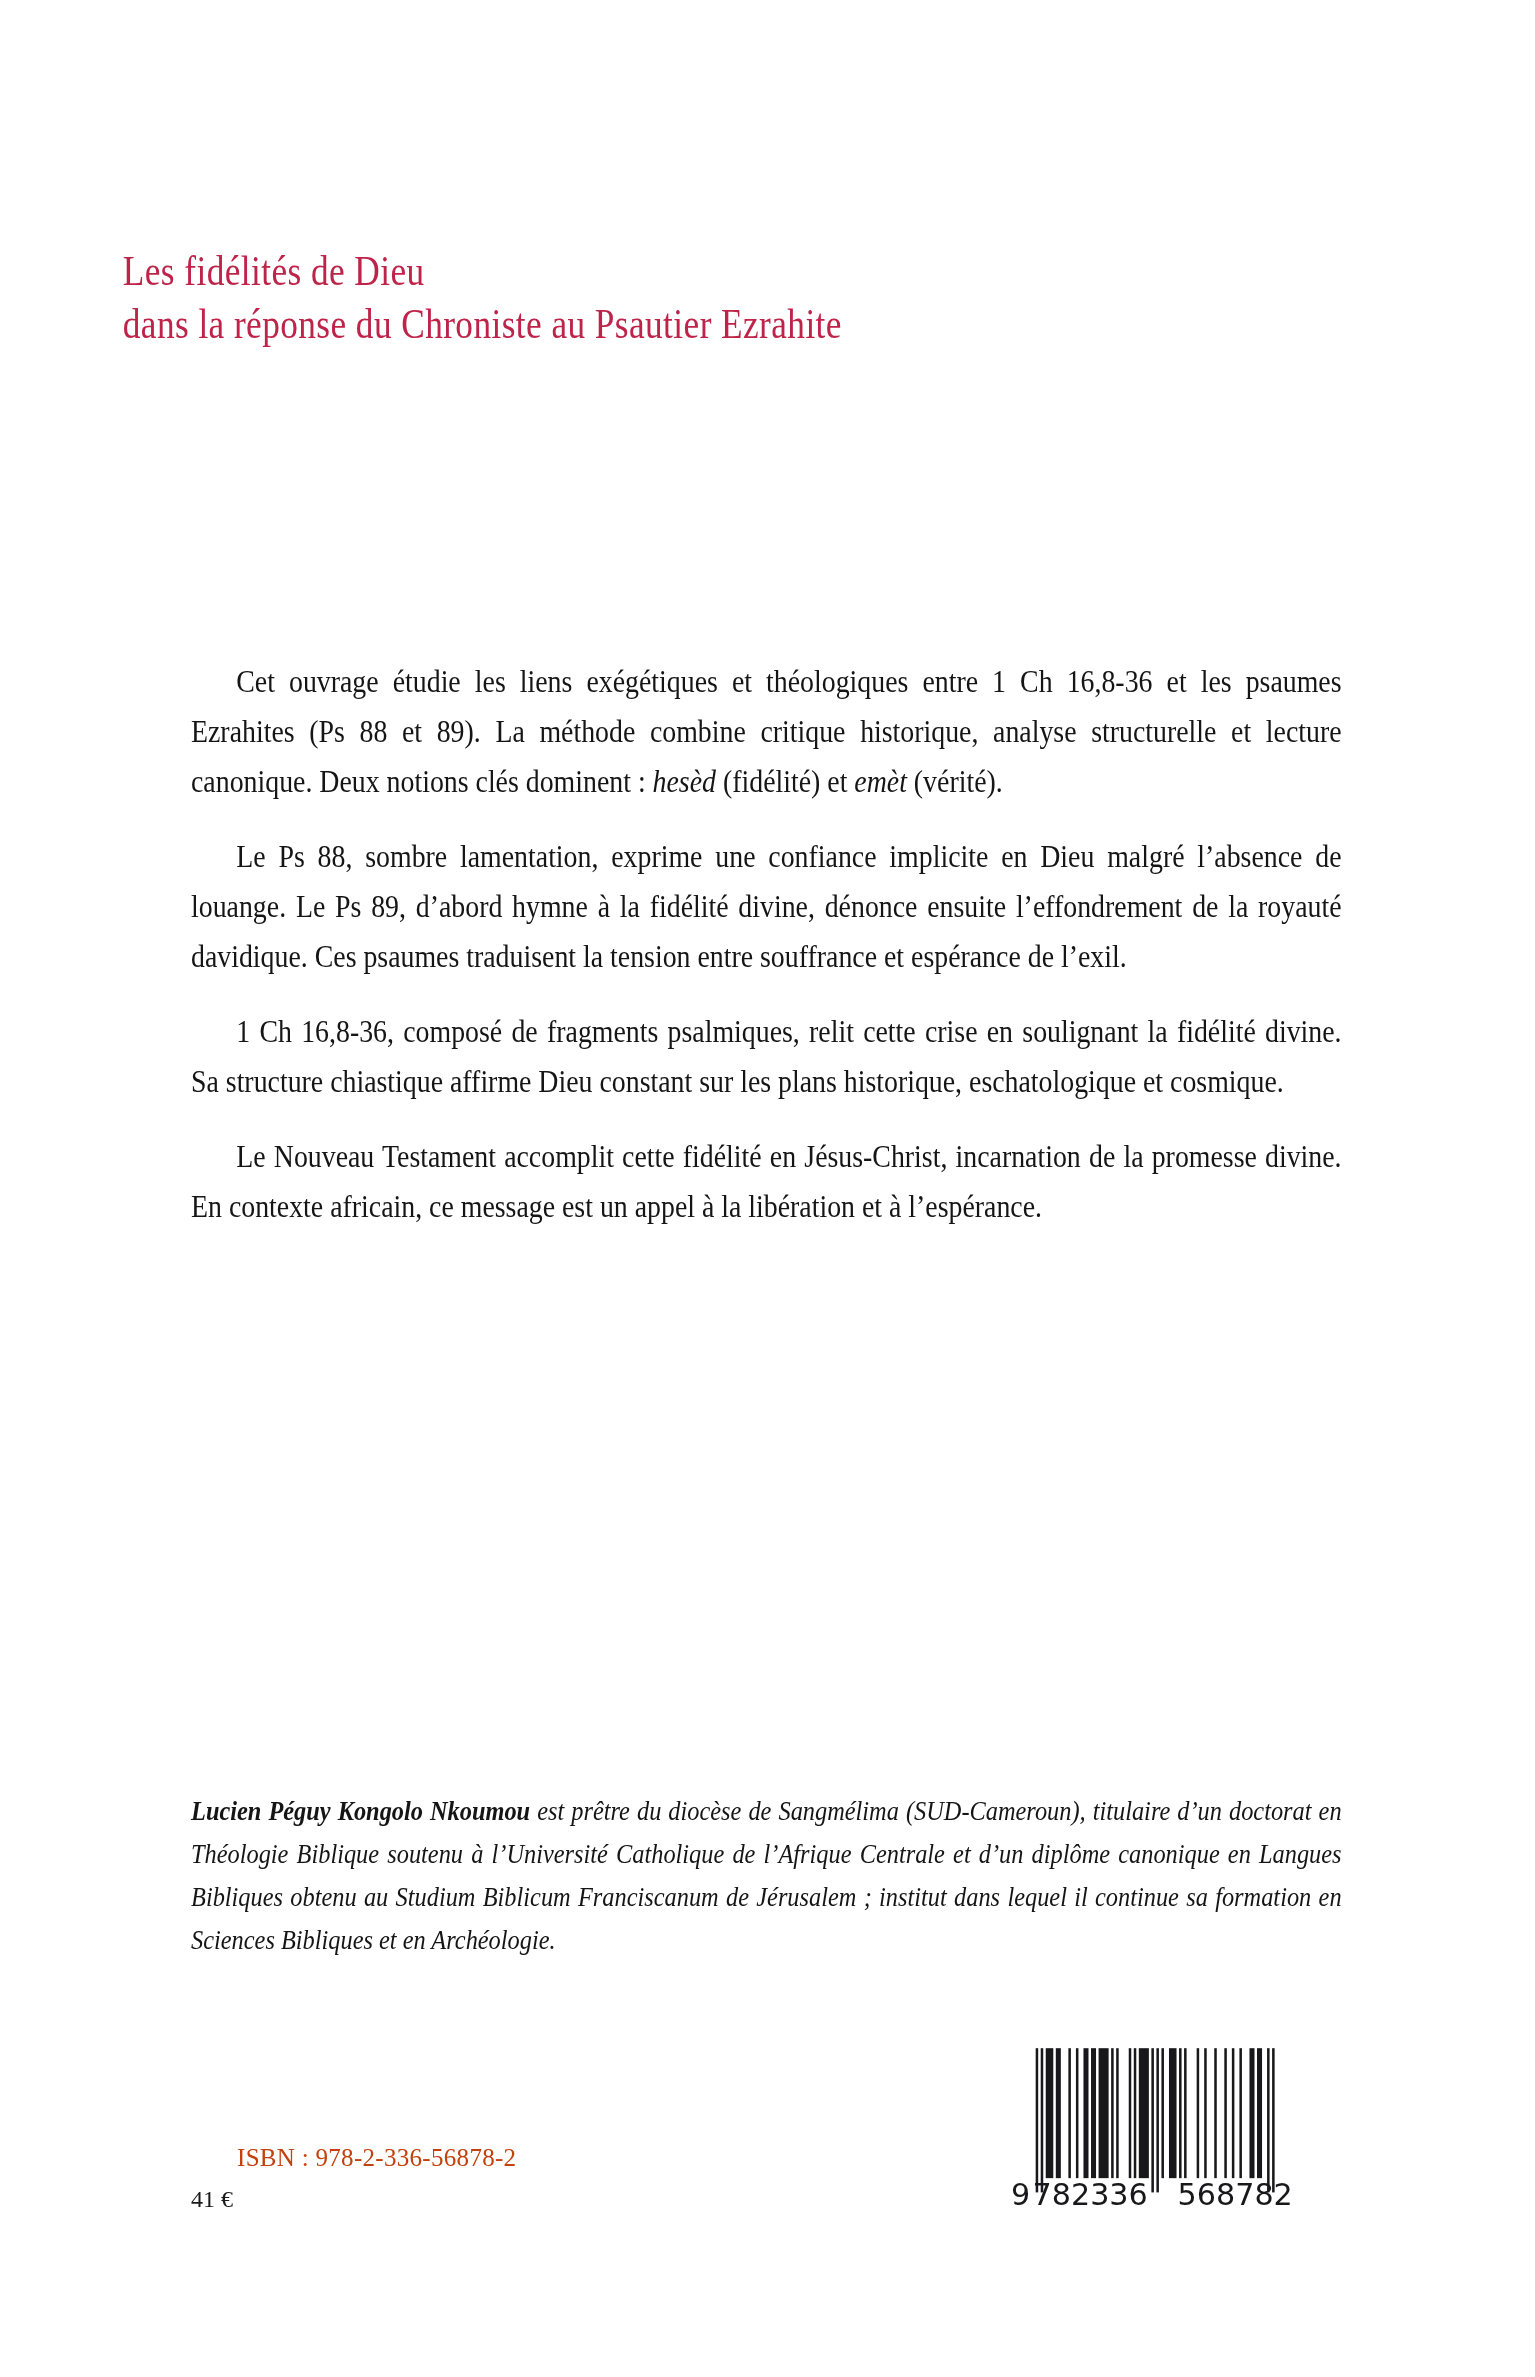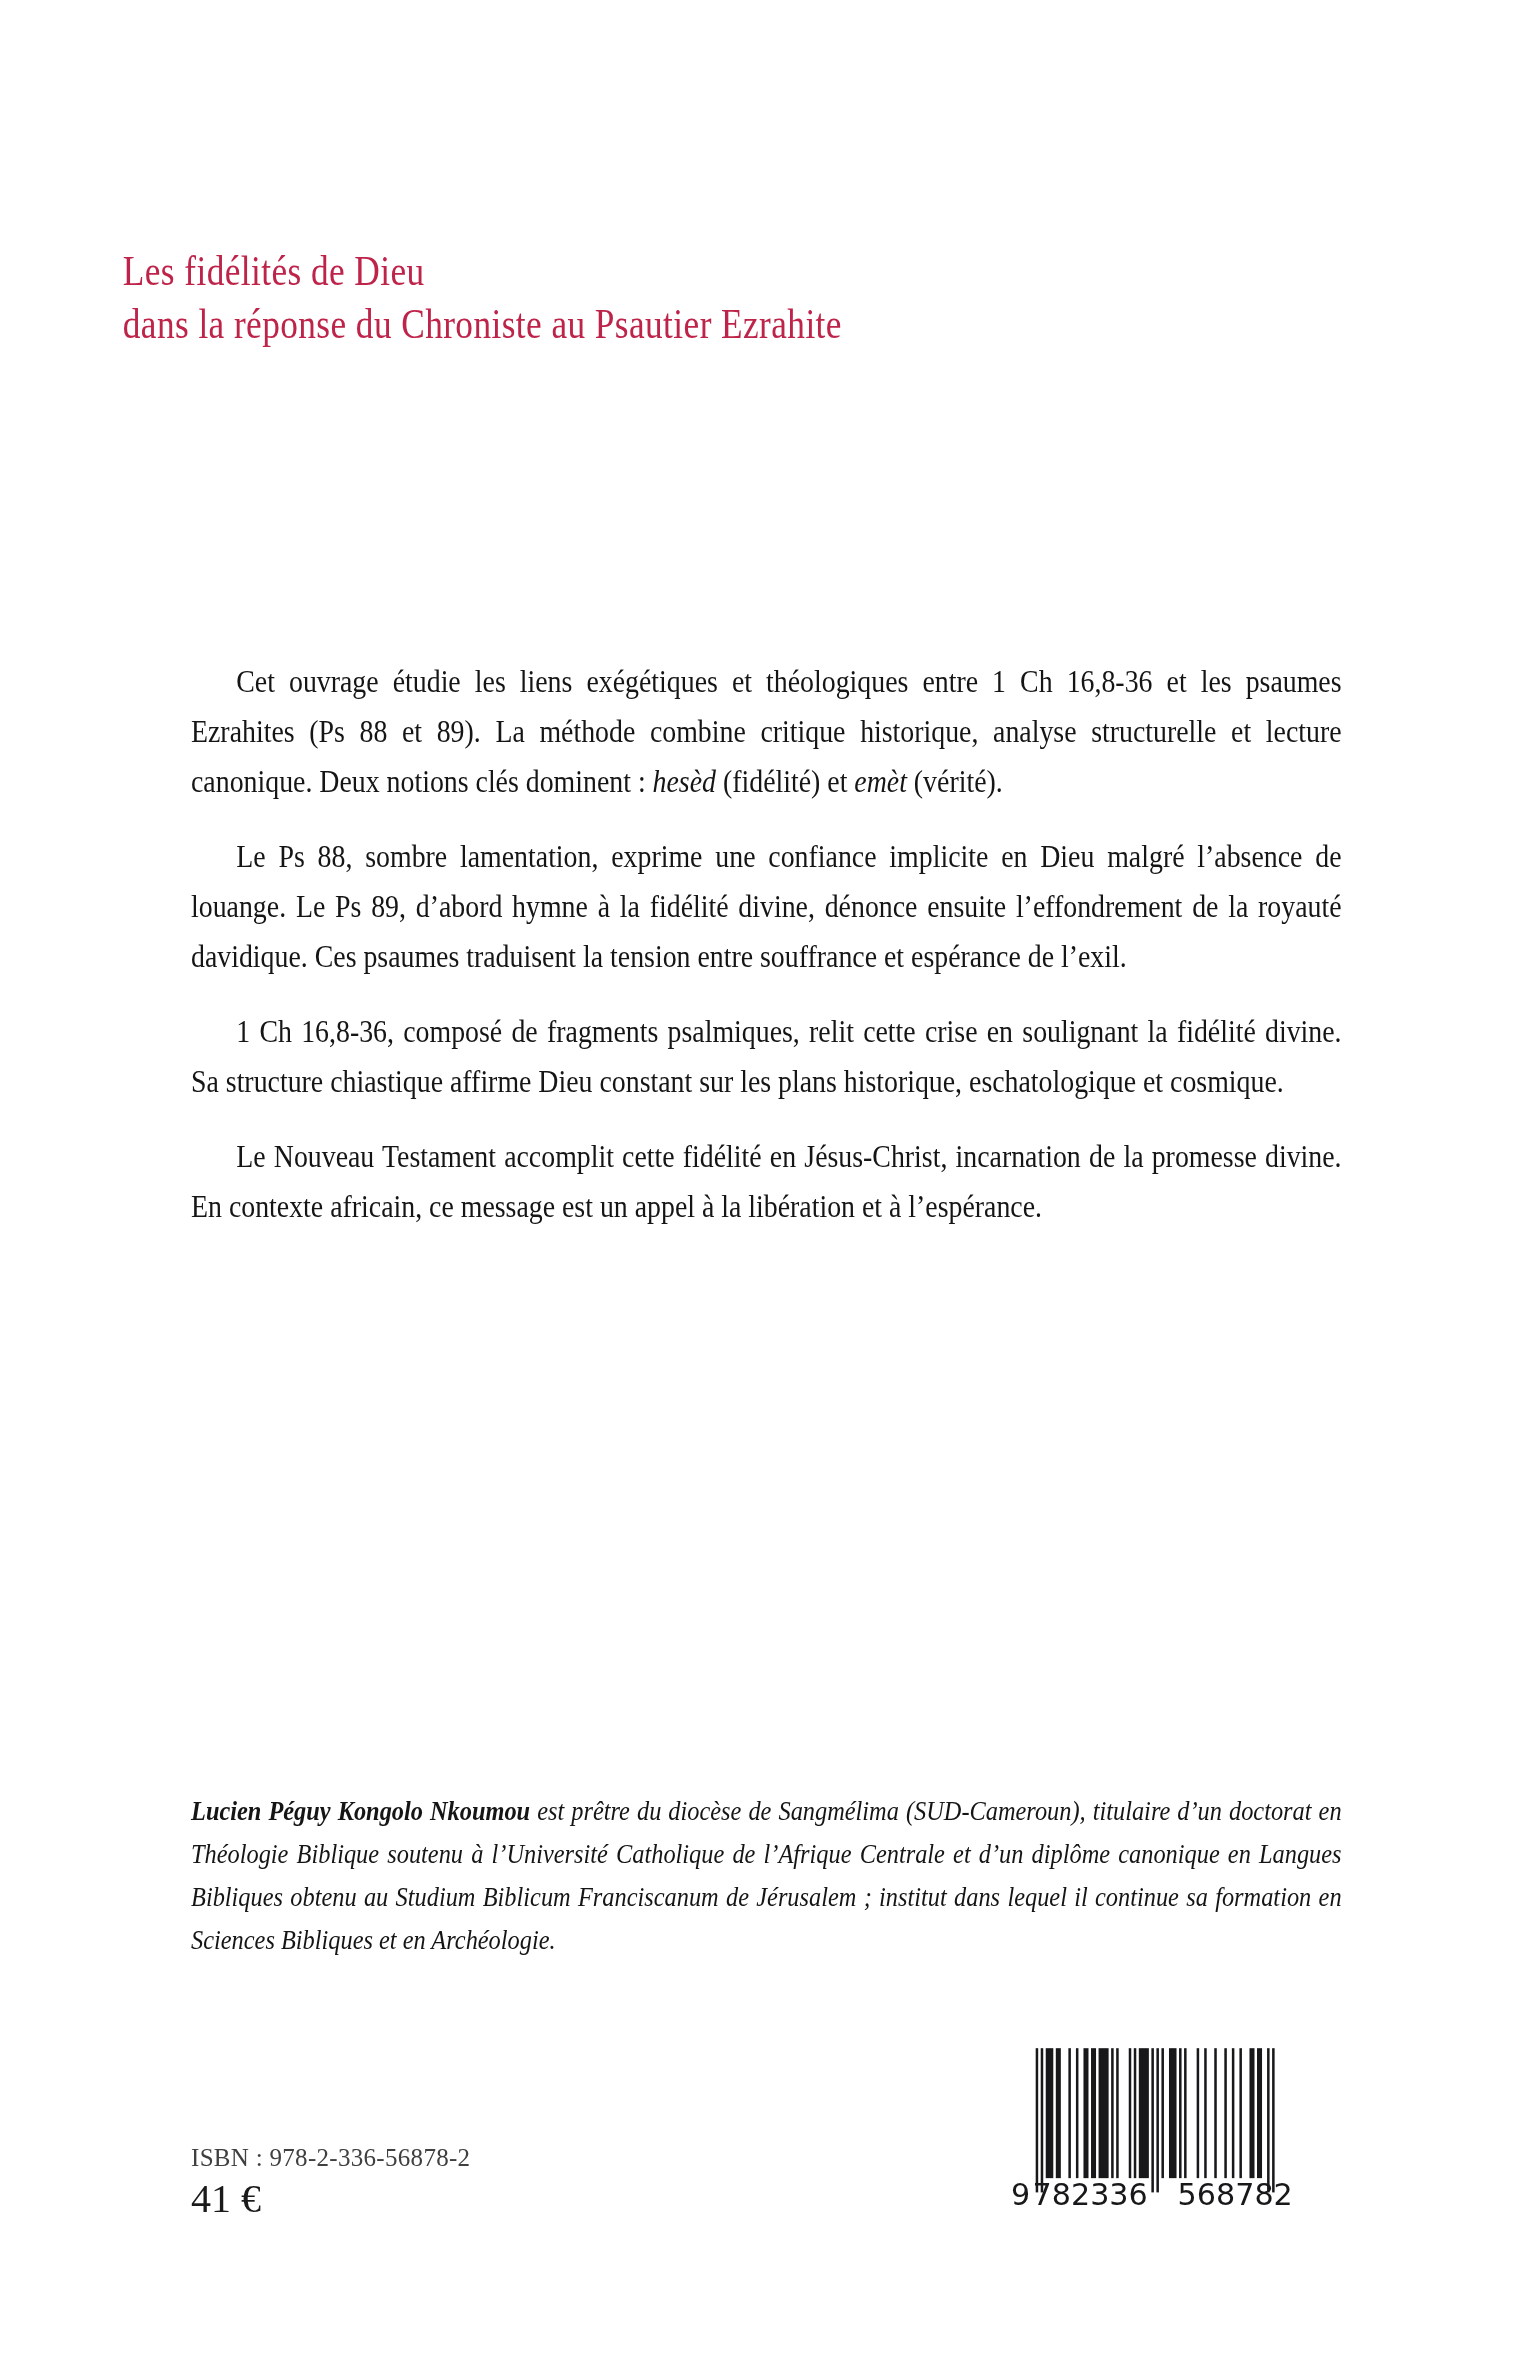--- a/index.html
+++ b/index.html
@@ -93,25 +93,26 @@
   
   .isbn-block {
     position: absolute;
     left: 191px;
     top: 2138px;
   }
   .isbn-line {
     font-size: 25px;
     line-height: 39px;
     letter-spacing: 0.3px;
-    color: #404040;
+    color: #c2410c;
     white-space: nowrap;
+    margin-left: 46px;
   }
   .price-line {
-    font-size: 40px;
+    font-size: 24px;
     line-height: 44px;
     color: #1a1a1a;
     white-space: nowrap;
   }
 
   
   .barcode-block {
     position: absolute;
     left: 1002px;
     top: 2044px;

